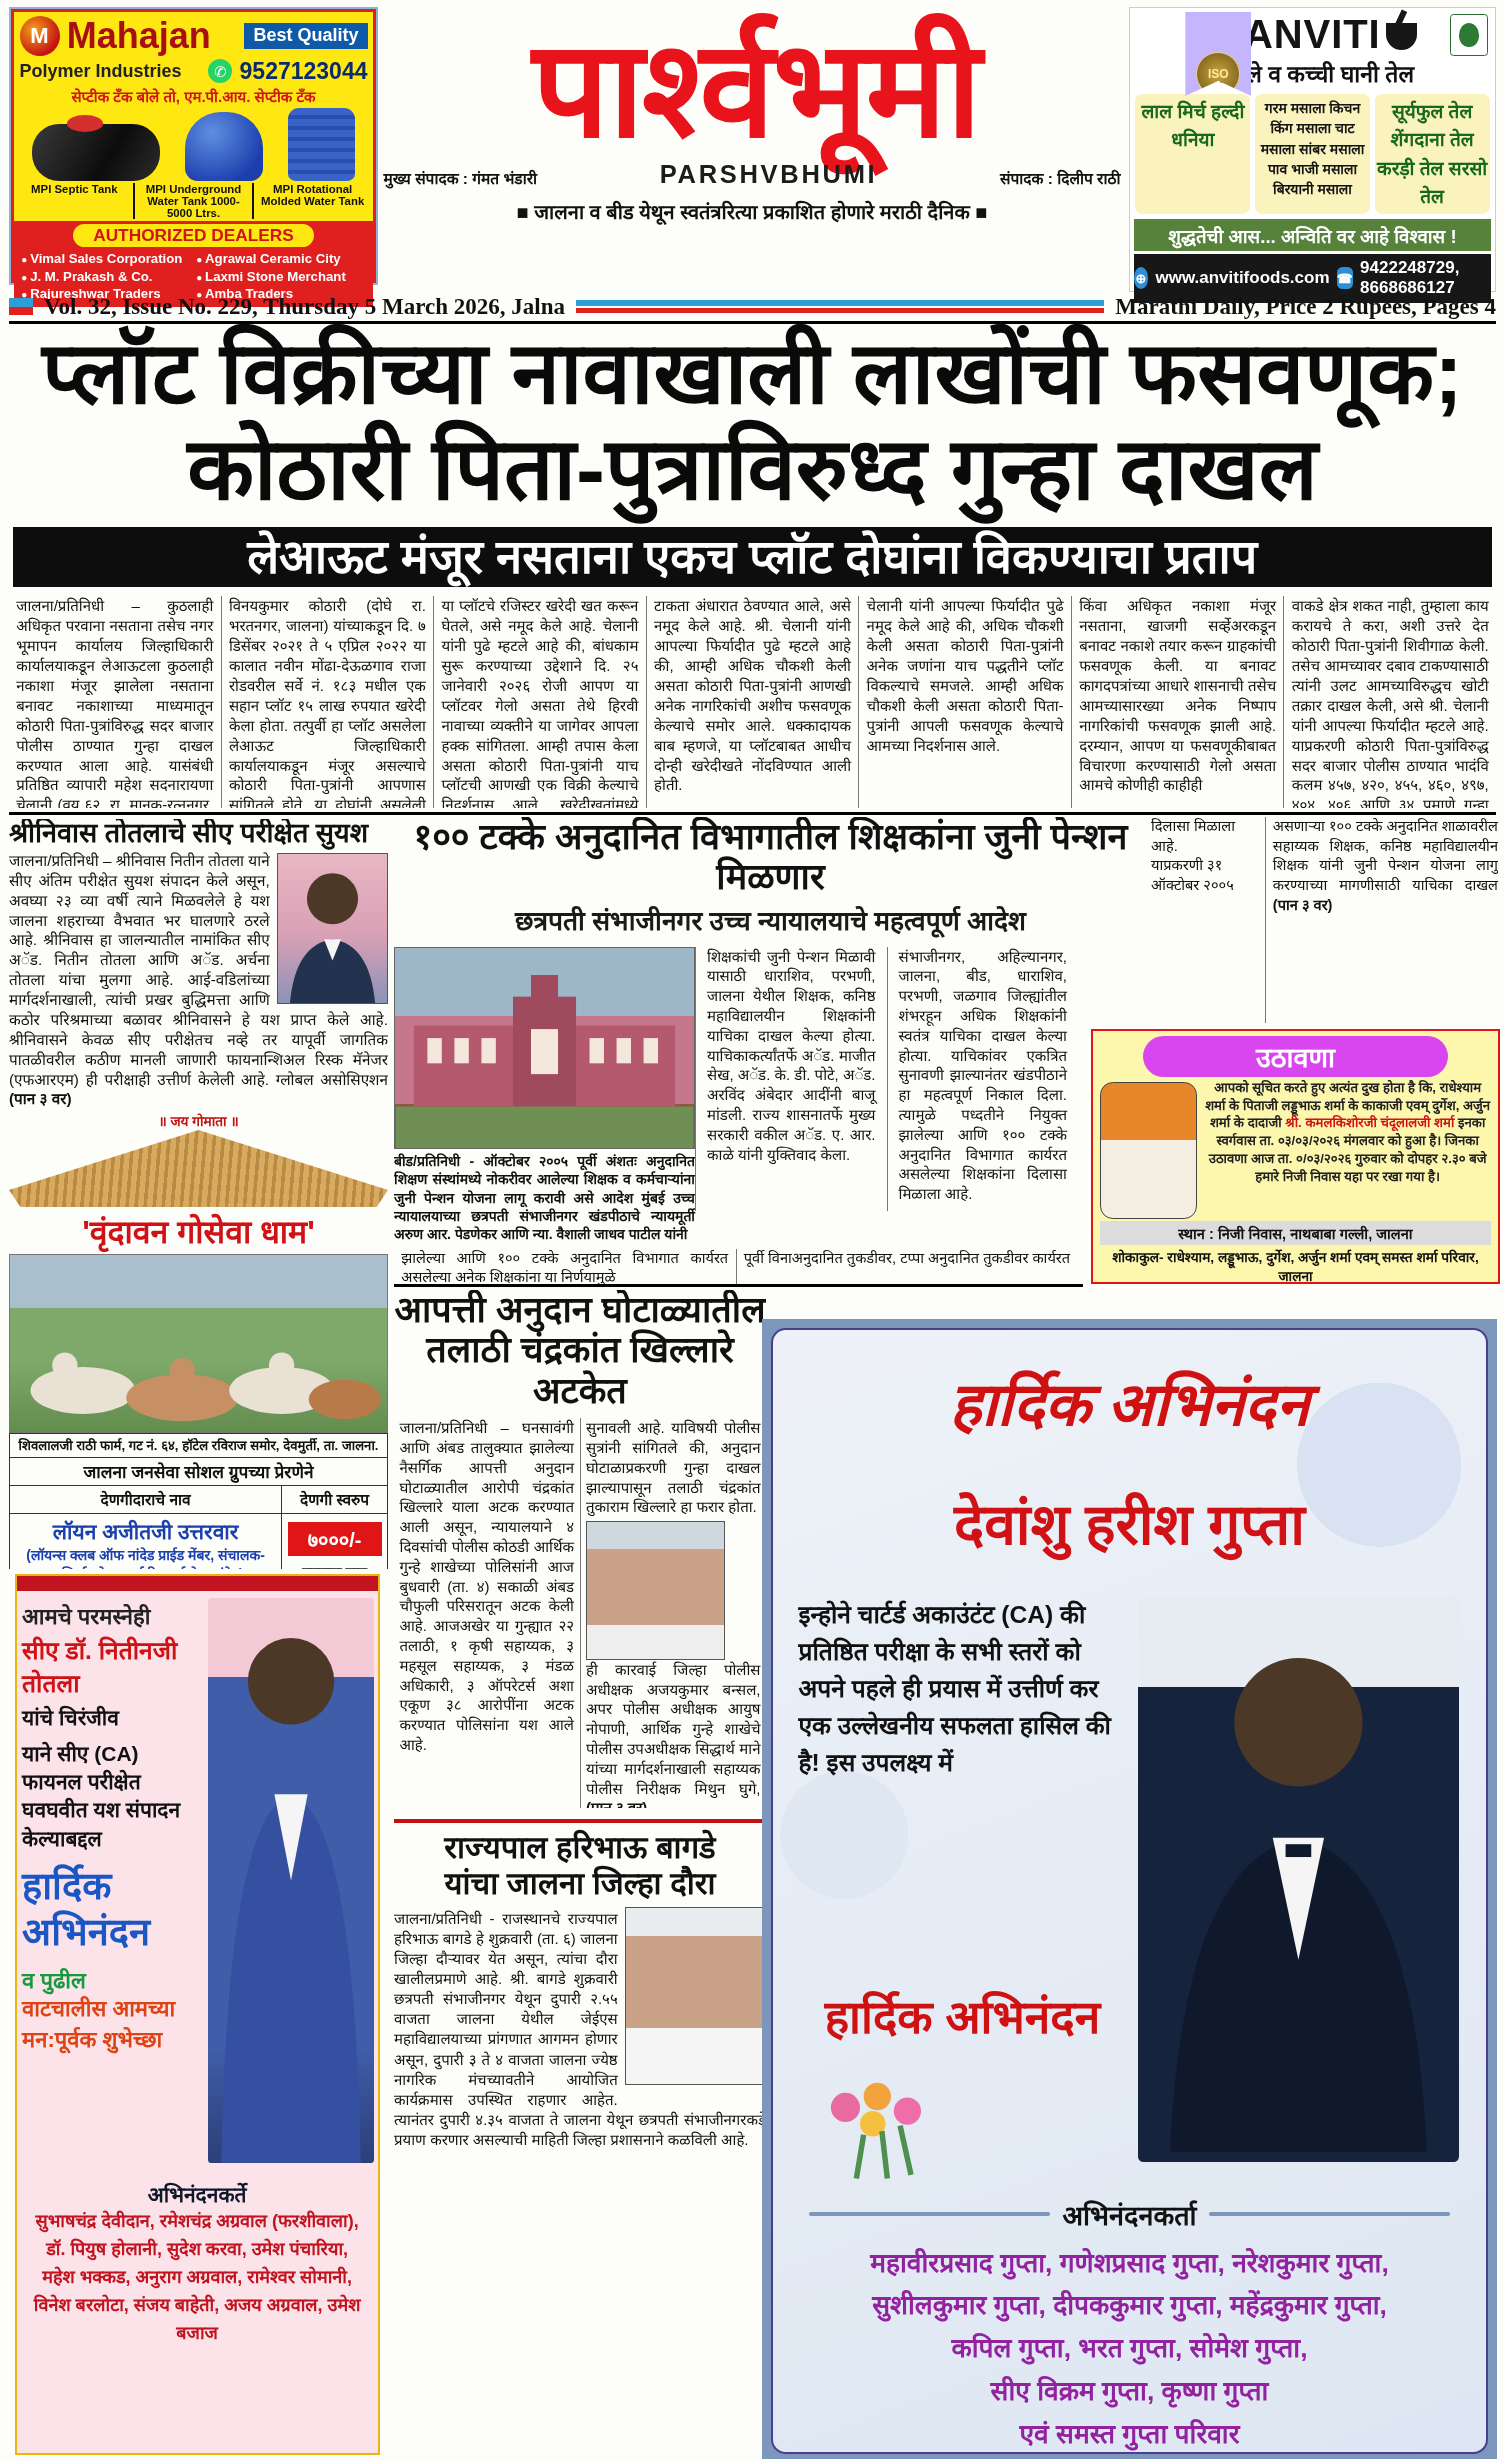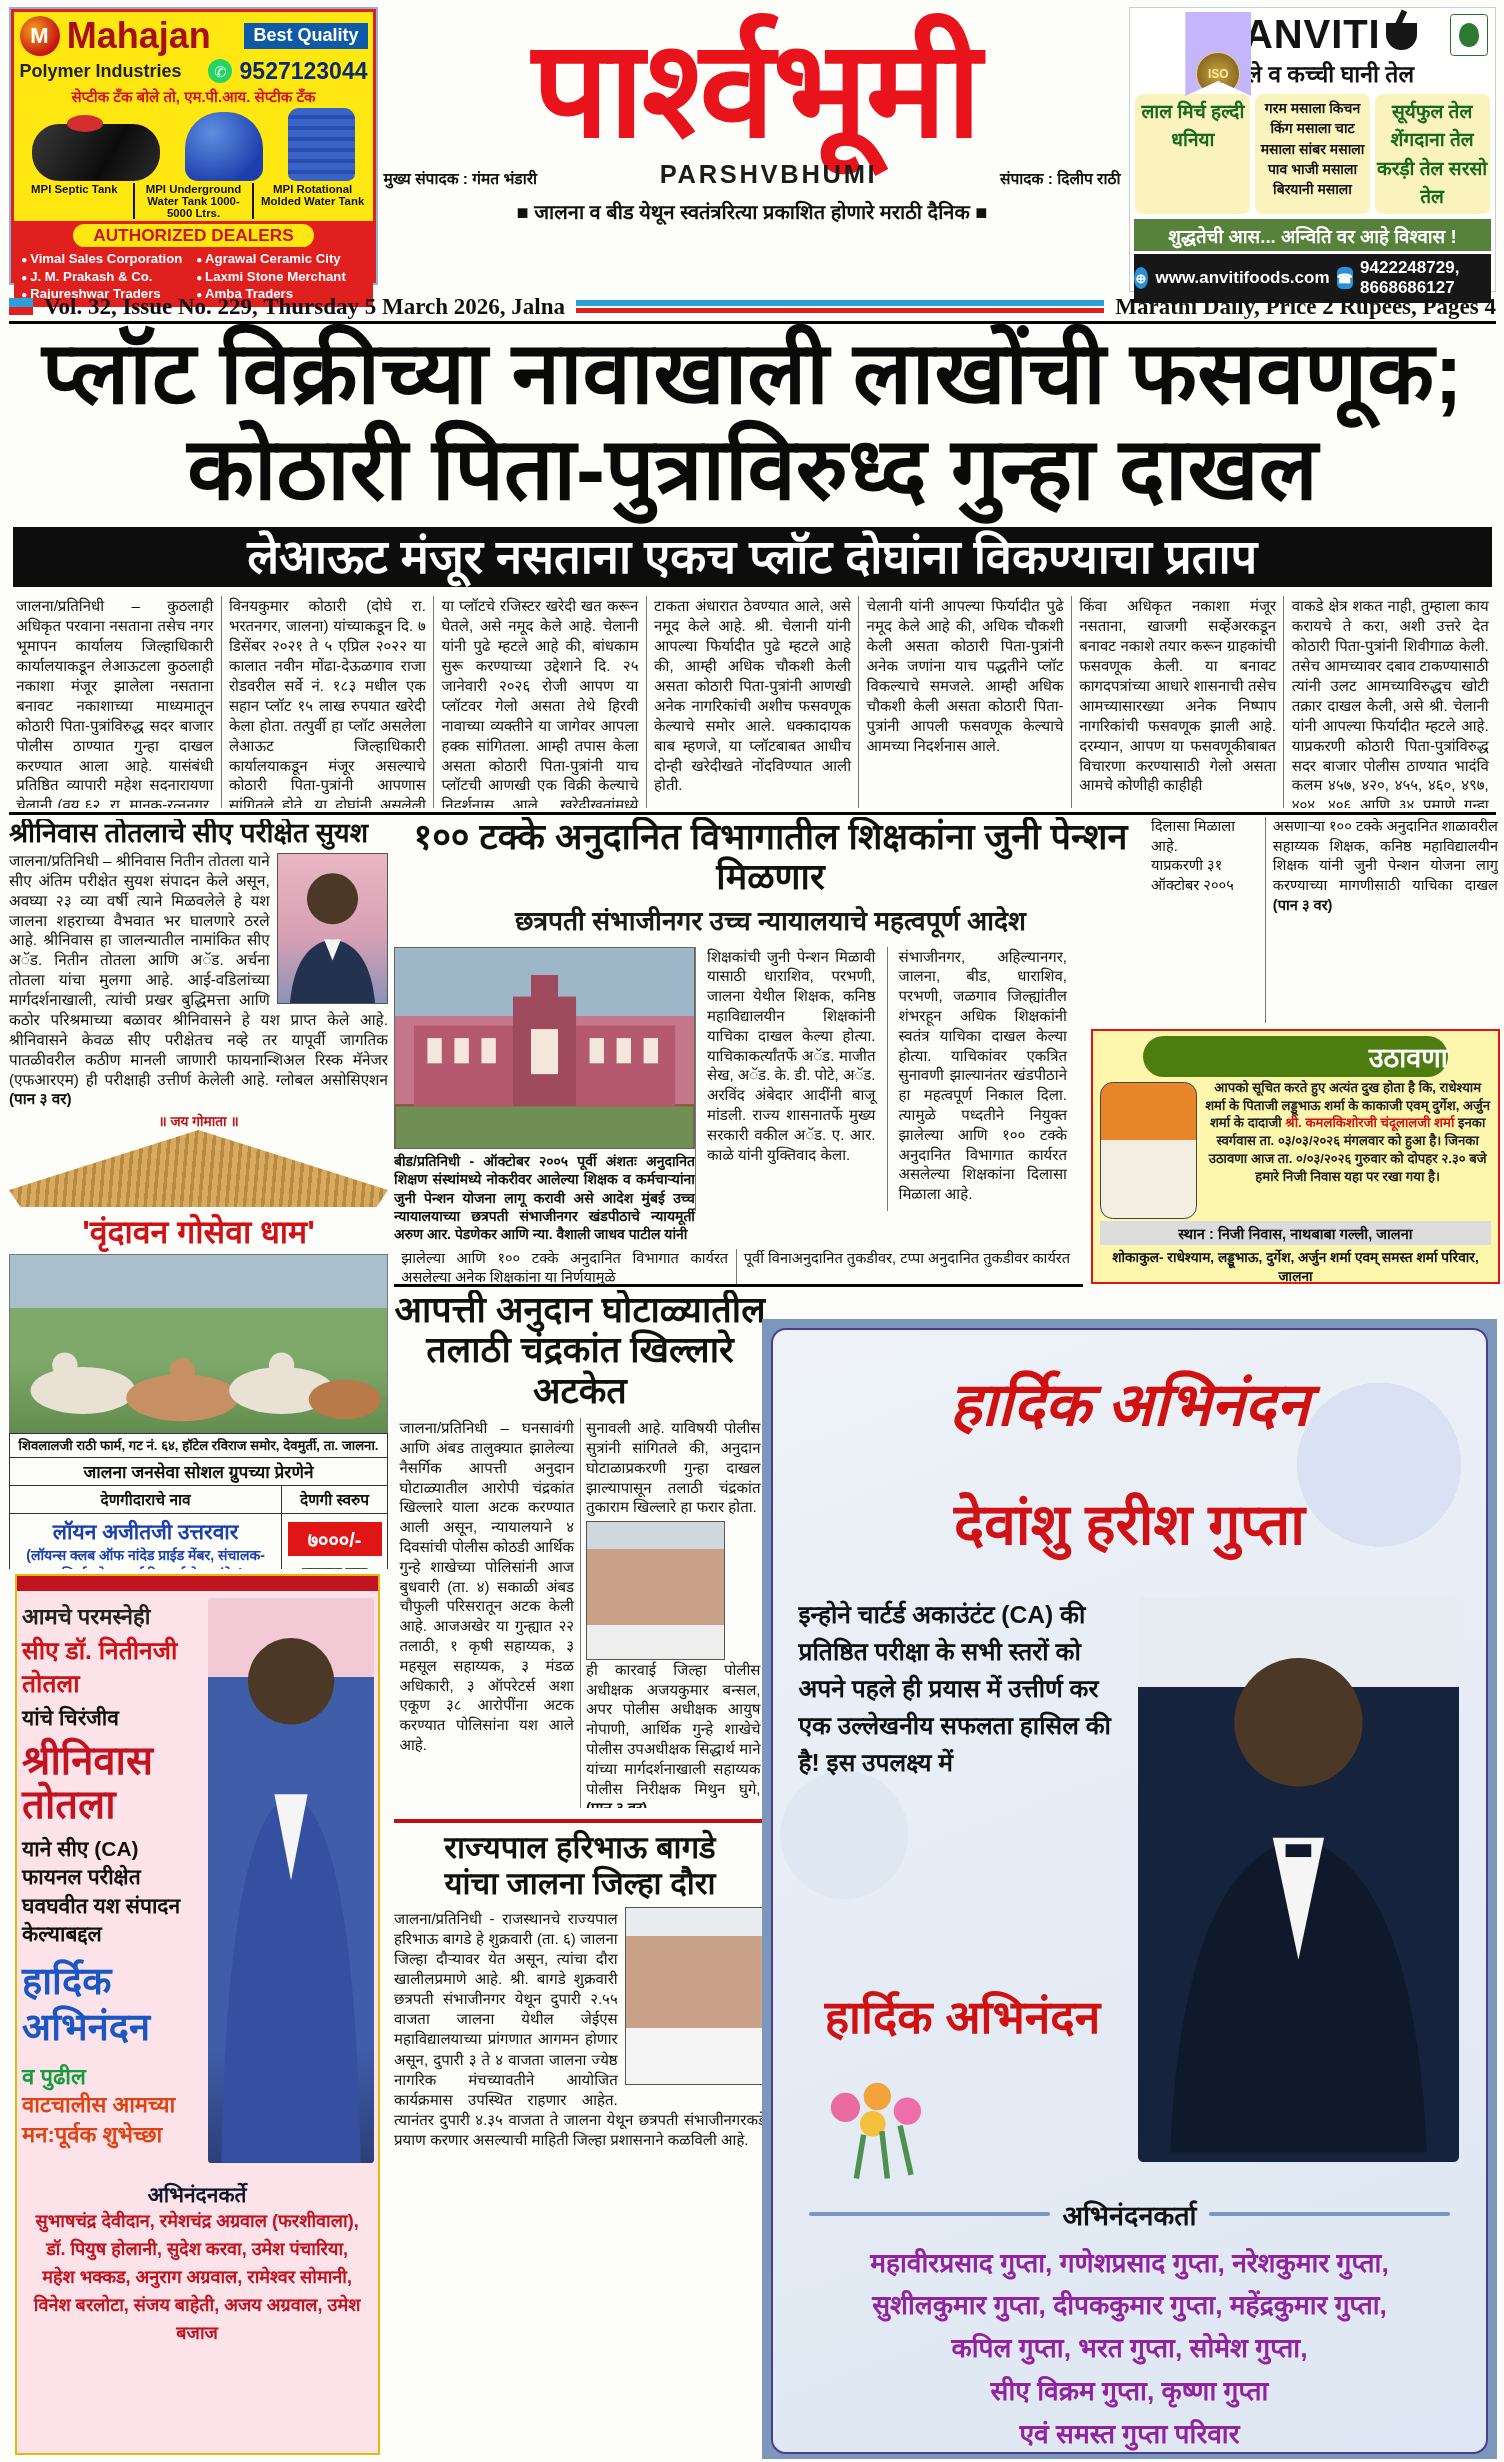--- a/index.html
+++ b/index.html
@@ -119,21 +119,21 @@
   .pen-cap{font-size:14px;font-weight:bold;line-height:1.3;text-align:justify;margin-top:3.6px;}
   .pen-col{width:182px;padding:0 11px;font-size:15px;line-height:1.32;text-align:justify;border-left:0.9px solid #777;overflow:hidden;height:264px;}
   .pen-bottom{display:flex;width:684px;margin-top:5.5px;font-size:14.6px;line-height:1.3;}
   .pen-bottom>div{flex:1;padding:0 7.3px;text-align:justify;}
   .pen-bottom>div+div{border-left:0.9px solid #777;}
   .pen-right{left:1151px;top:817px;width:347px;height:206px;display:flex;overflow:hidden;}
   .pen-right .c1{width:108px;border-right:0.9px solid #777;padding-right:5.5px;font-size:14.6px;line-height:1.35;}
   .pen-right .c2{flex:1;padding-left:7.3px;font-size:14.6px;line-height:1.35;text-align:justify;}
   
   .uth{left:1091px;top:1029px;width:409px;height:255px;background:#fdf7ae;border:2.7px solid #e01616;box-sizing:border-box;padding:3.6px 7.3px;overflow:hidden;}
-  .uth-h{width:78%;margin:1.8px auto;background:#4d7c0f;color:#fff;font-size:27px;font-weight:800;text-align:right;border-radius:22px;padding:1.8px 0;}
+  .uth-h{width:78%;margin:1.8px auto;background:#d946ef;color:#fff;font-size:27px;font-weight:800;text-align:center;border-radius:22px;padding:1.8px 0;}
   .uth .ph{float:left;width:97px;height:137px;border-radius:12.8px;margin:3.6px 7.3px 1.8px 0;border:1.8px solid #444;
            background:linear-gradient(180deg,#e8872a 0 42%,#f3ede2 42% 100%);}
   .uth-body{font-size:13.2px;font-weight:bold;line-height:1.35;text-align:center;color:#222;}
   .uth-name{color:#d01216;}
   .uth-place{clear:both;background:#dcdcdc;font-size:14.6px;font-weight:800;text-align:center;margin-top:3.6px;padding:1.8px 0;}
   .uth-mourn{font-size:13.7px;font-weight:800;text-align:center;margin-top:2.7px;}
   
   .aapatti{left:394px;top:1290px;width:372px;height:518px;overflow:hidden;}
   .aap-h{font-size:36px;font-weight:800;text-align:center;line-height:1.12;}
   .aap-cols{display:flex;margin-top:7.3px;}
@@ -425,21 +425,20 @@
     <p>जालना/प्रतिनिधी - राजस्थानचे राज्यपाल हरिभाऊ बागडे हे शुक्रवारी (ता. ६) जालना जिल्हा दौऱ्यावर येत असून, त्यांचा दौरा खालीलप्रमाणे आहे. श्री. बागडे शुक्रवारी छत्रपती संभाजीनगर येथून दुपारी २.५५ वाजता जालना येथील जेईएस महाविद्यालयाच्या प्रांगणात आगमन होणार असून, दुपारी ३ ते ४ वाजता जालना ज्येष्ठ नागरिक मंचच्यावतीने आयोजित कार्यक्रमास उपस्थित राहणार आहेत. त्यानंतर दुपारी ४.३५ वाजता ते जालना येथून छत्रपती संभाजीनगरकडे प्रयाण करणार असल्याची माहिती जिल्हा प्रशासनाने कळविली आहे.</p>
   </div>
 
   <div class="abs totla">
     <div class="totla-top"></div>
     <div class="totla-wrap">
       <div class="totla-txt">
         <div class="t-i1">आमचे परमस्नेही</div>
         <div class="t-i2">सीए डॉ. नितीनजी तोतला</div>
         <div class="t-i3">यांचे चिरंजीव</div>
-        <div class="t-name">श्रीनिवास तोतला</div>
         <div class="t-ach">याने सीए (CA) फायनल परीक्षेत घवघवीत यश संपादन केल्याबद्दल</div>
         <div class="t-cong">हार्दिक अभिनंदन</div>
         <div class="t-w1">व पुढील</div>
         <div class="t-w2">वाटचालीस आमच्या मन:पूर्वक शुभेच्छा</div>
       </div>
       <div class="totla-ph">
         <svg viewBox="0 0 100 340" style="width:100%;height:100%">
             <circle class="sil-head" cx="50" cy="50" r="26"></circle>
             <path d="M8 340 Q12 130 50 118 Q88 130 92 340 Z" fill="#3550a0"></path>
             <path class="sil-shirt" d="M40 118 L50 170 L60 118 Z"></path>

